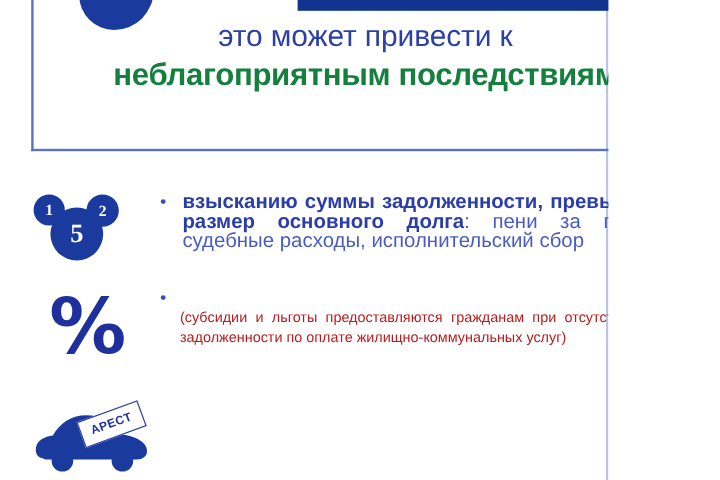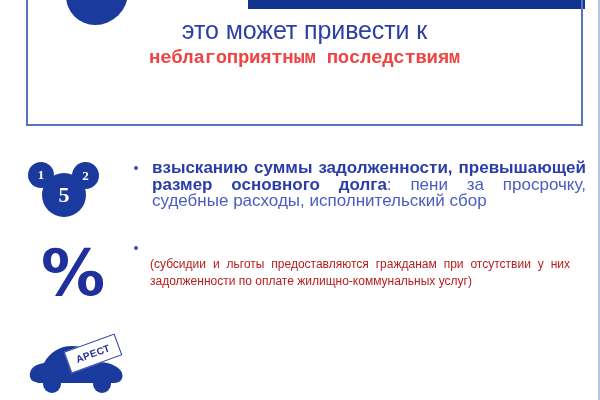--- a/index.html
+++ b/index.html
@@ -12,21 +12,21 @@
     background: #ffffff;
     font-family: "Liberation Sans", sans-serif;
     overflow: hidden;
     position: relative;
   }
 
   
   .page {
     position: absolute;
     left: 0; top: 0;
-    width: 600px; height: 400px;
+    width: 507px; height: 400px;
     background: #ffffff;
     overflow: hidden;
   }
   .edge-rule-right {
     position: absolute;
     right: 0; top: 0;
     width: 2px; height: 400px;
     background: #b9c4e2;
   }
 
@@ -67,27 +67,26 @@
   }
   .heading-line1 {
     color: #2b3fa5;
     font-size: 25px;
     font-weight: 400;
     letter-spacing: -0.1px;
     margin: 0 0 6px 0;
     white-space: nowrap;
   }
   .heading-line2 {
-    color: #ef4444;
-    font-size: 19px;
+    color: #15803d;
+    font-size: 26px;
     font-weight: 700;
     letter-spacing: -0.3px;
     margin: 0;
     white-space: nowrap;
-    font-family: Liberation Mono, monospace;
   }
 
   
   .row {
     position: absolute;
     display: flex;
     align-items: flex-start;
   }
   .icon-cell {
     width: 110px;

